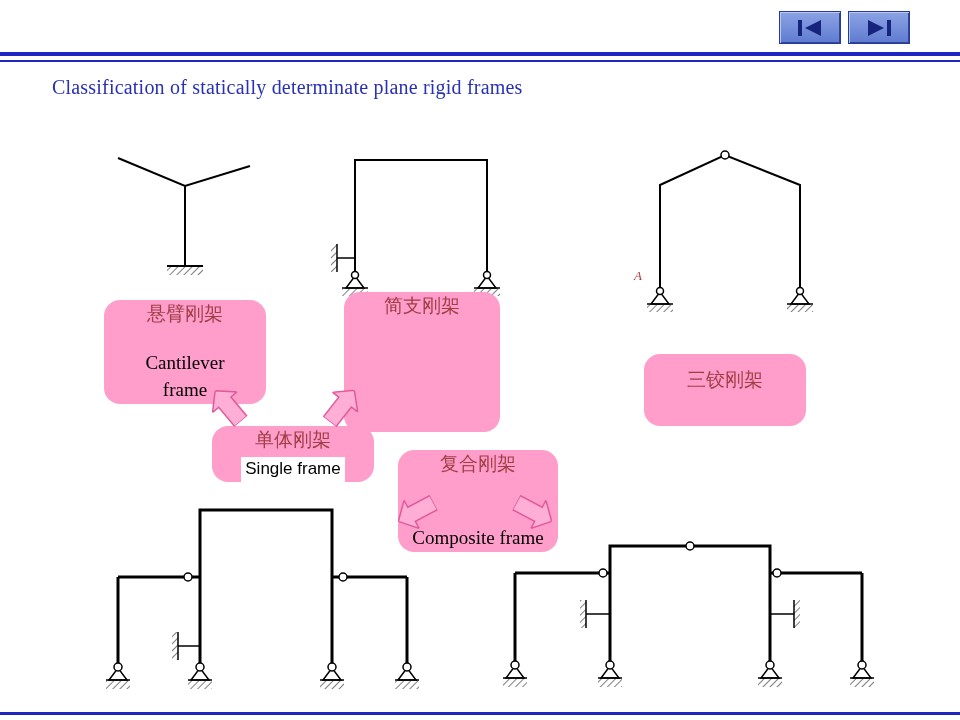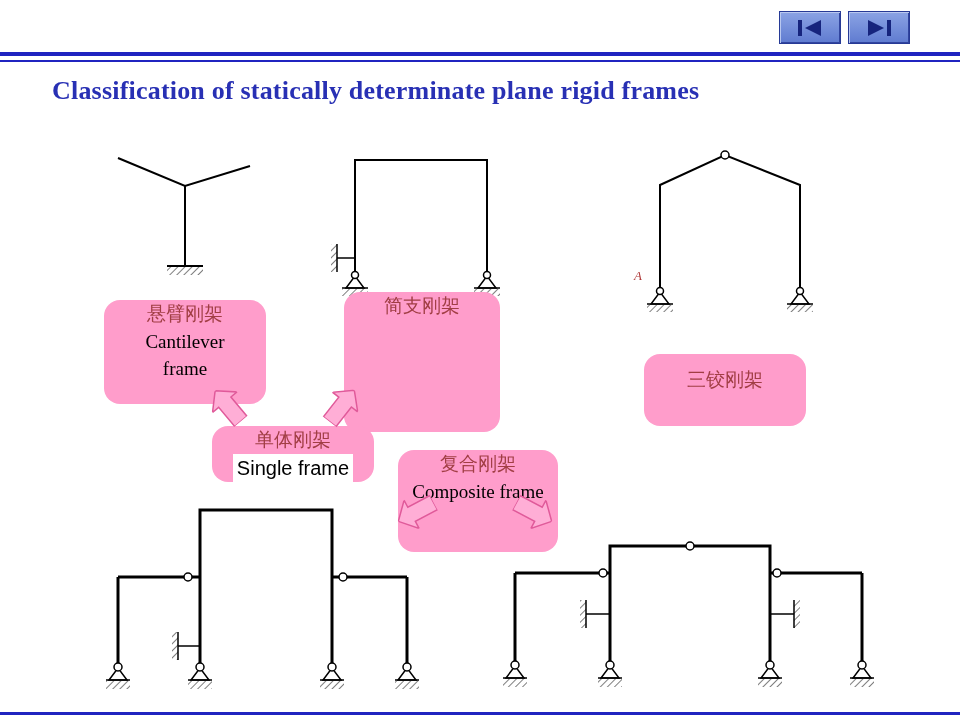--- a/index.html
+++ b/index.html
@@ -21,41 +21,41 @@
   .nav-btn{width:62px;height:33px;border:1px solid #273a96;
     background:linear-gradient(180deg,#8ba3e4,var(--nav-button-blue));
     display:flex;align-items:center;justify-content:center;cursor:pointer;
     box-shadow:inset 1px 1px 0 #b9c8f0, inset -1px -1px 0 #31459f}
 
   .rule{position:absolute;left:0;width:960px;background:var(--divider-blue)}
   .rule.thick{top:52px;height:4px}
   .rule.thin{top:60px;height:2px}
   .rule.bottom{top:712px;height:3px}
 
-  .page-title{position:absolute;left:52px;top:76px;font-size:26px;font-weight:bold;
+  .page-title{position:absolute;left:52px;top:76px;font-size:20px;font-weight:normal;
     color:var(--title-blue);letter-spacing:.2px;white-space:nowrap}
 
   .diagram{position:absolute}
   .dg-cantilever{left:100px;top:146px}
   .dg-simply{left:320px;top:148px}
   .dg-three{left:628px;top:142px}
   .dg-comp-left{left:100px;top:496px}
   .dg-comp-right{left:498px;top:534px}
 
   .plabel{position:absolute;background:var(--label-pink);border-radius:16px;
-    display:flex;flex-direction:column;align-items:center;justify-content:flex-start;
+    display:flex;flex-direction:column;align-items:center;justify-content:space-between;
     text-align:center;line-height:1.45;font-size:19px;z-index:5}
   .plabel .zh{color:var(--label-text-red)}
   .plabel .en{color:#000}
   .lbl-cantilever{left:104px;top:300px;width:162px;height:104px;padding:0 20px}
   .lbl-simply{left:344px;top:292px;width:156px;height:140px;padding:0 31px}
   .lbl-three{left:644px;top:354px;width:162px;height:72px;padding:12px 6px}
   .lbl-single{left:212px;top:426px;width:162px;height:56px}
   .lbl-composite{left:398px;top:450px;width:160px;height:102px;padding:0 8px}
-  .en-sans{font-family:"Liberation Sans",sans-serif;background:#fff;padding:0 4px;font-size:20px;color:#000}
+  .en-sans{font-family:"Liberation Sans",sans-serif;background:#fff;padding:0 4px;font-size:17px;color:#000}
 
   .arrow{position:absolute;width:32px;height:40px;z-index:8}
   .arr-1{left:212px;top:386px;transform:rotate(-40deg)}
   .arr-2{left:326px;top:386px;transform:rotate(38deg)}
   .arr-3{left:400px;top:492px;transform:rotate(-118deg)}
   .arr-4{left:518px;top:492px;transform:rotate(118deg)}
 </style>
 </head>
 <body>
 

